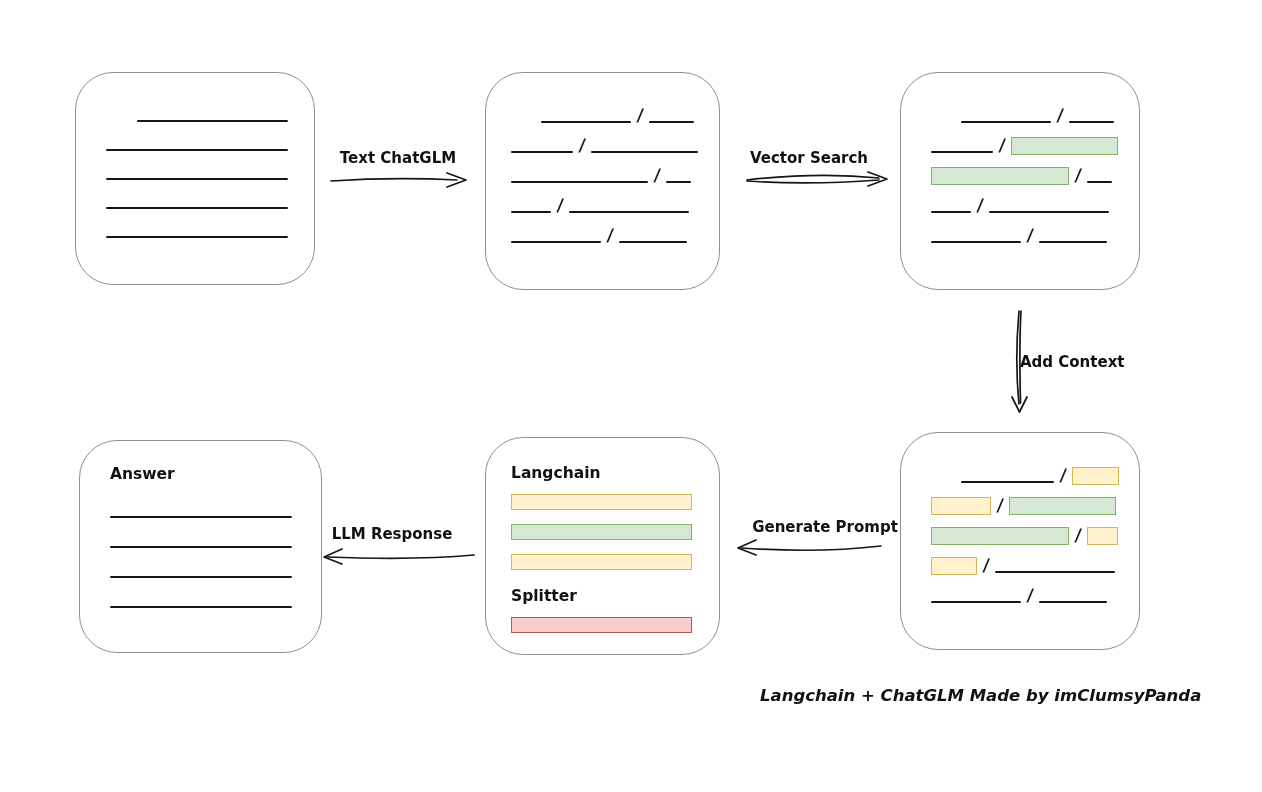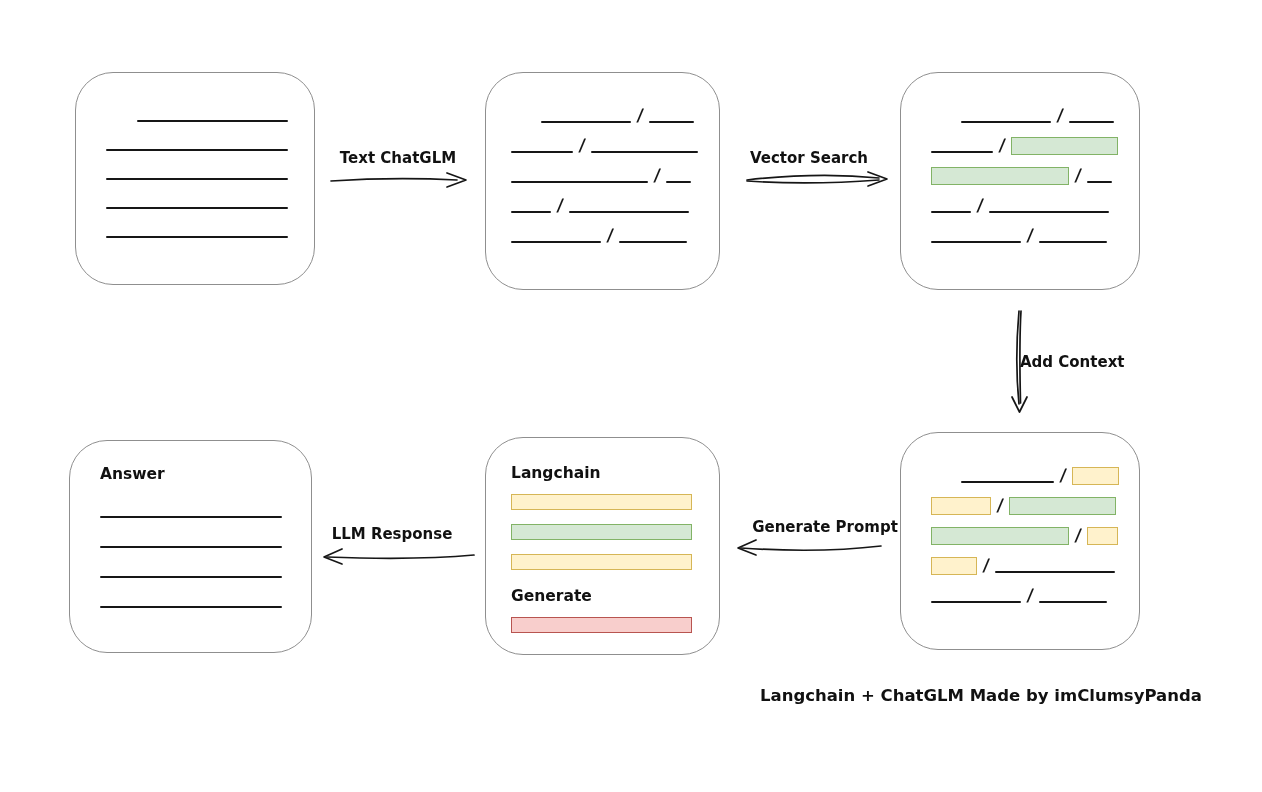--- a/index.html
+++ b/index.html
@@ -14,21 +14,21 @@
   .canvas{position:relative;width:1262px;height:792px;background:var(--background);overflow:hidden;}
   .arrow-layer{position:absolute;left:0;top:0;width:1262px;height:792px;pointer-events:none;}
   .arrow-layer path{stroke:var(--stroke);stroke-width:1.7;fill:none;stroke-linecap:round;stroke-linejoin:round;}
 
   .node-box{position:absolute;background:#fff;border:1.4px solid var(--box-border);border-radius:38px;}
   .box-doc{left:75px;top:72px;width:240px;height:213px;padding-top:47px;}
   .box-split{left:485px;top:72px;width:235px;height:218px;padding-top:32px;display:flex;flex-direction:column;gap:9px;}
   .box-vector{left:900px;top:72px;width:240px;height:218px;padding-top:32px;display:flex;flex-direction:column;gap:9px;}
   .box-context{left:900px;top:432px;width:240px;height:218px;padding-top:32px;display:flex;flex-direction:column;gap:9px;}
   .box-prompt{left:485px;top:437px;width:235px;height:218px;padding:26px 25px 0 25px;}
-  .box-answer{left:69px;top:440px;width:243px;height:213px;padding:24px 30px 0 30px;}
+  .box-answer{left:79px;top:440px;width:243px;height:213px;padding:24px 30px 0 30px;}
 
   .h-line{height:2px;background:var(--stroke);border-radius:1px;margin-bottom:27px;}
   .box-answer .h-line{margin-bottom:28px;margin-left:0 !important;}
 
   .seg-row{display:flex;align-items:center;height:21px;gap:6px;}
   .seg{flex:0 0 auto;}
   .seg-line{height:2px;background:var(--stroke);border-radius:1px;align-self:flex-end;margin-bottom:3px;}
   .seg-green{height:18px;background:var(--green-fill);border:1.6px solid var(--green-border);}
   .seg-yellow{height:18px;background:var(--yellow-fill);border:1.6px solid var(--yellow-border);}
   .slash{font-size:17px;font-weight:600;line-height:21px;transform:skewX(-6deg);color:var(--stroke);}
@@ -42,21 +42,21 @@
   .question-heading{margin-top:17px;}
   .answer-lines{margin-top:33px;}
 
   .arrow-label{position:absolute;font-size:15px;font-weight:600;color:#111;white-space:nowrap;}
   .lbl-text-splitter{left:337px;top:149px;width:122px;text-align:center;}
   .lbl-vector-search{left:743px;top:149px;width:132px;text-align:center;}
   .lbl-add-context{left:1020px;top:353px;}
   .lbl-generate-prompt{left:735px;top:518px;width:148px;text-align:center;margin-left:16px;}
   .lbl-llm-response{left:328px;top:525px;width:128px;text-align:center;}
 
-  .footer-credit{position:absolute;left:760px;top:686px;width:440px;text-align:left;font-size:16.5px;font-weight:600;color:#111;white-space:nowrap;}
+  .footer-credit{position:absolute;left:760px;top:686px;width:440px;text-align:left;font-size:16.5px;font-weight:600;color:#111;white-space:nowrap;font-style:italic;}
 </style>
 </head>
 <body>
 
 <div class="canvas">
 
   <svg class="arrow-layer" viewBox="0 0 1262 792">
     <g>
       <path d="M331,181 C375,178 420,178 457,180"></path>
       <path d="M447,173 L466,180 L447,187"></path>
@@ -173,21 +173,21 @@
       </div>
     </div>
 
   <div class="node-box box-prompt">
     <div class="box-heading">Langchain</div>
     <div class="bar-stack">
         <div class="bar bar-yellow"></div>
         <div class="bar bar-green"></div>
         <div class="bar bar-yellow"></div>
       </div>
-    <div class="box-heading question-heading">Generate</div>
+    <div class="box-heading question-heading">Splitter</div>
     <div class="bar-stack">
         <div class="bar bar-red"></div>
       </div>
   </div>
 
   <div class="node-box box-answer">
     <div class="box-heading">Answer</div>
     <div class="answer-lines">
         <div class="h-line" style="margin-left: 0px; width: 182px;"></div>
         <div class="h-line" style="margin-left: 0px; width: 182px;"></div>

